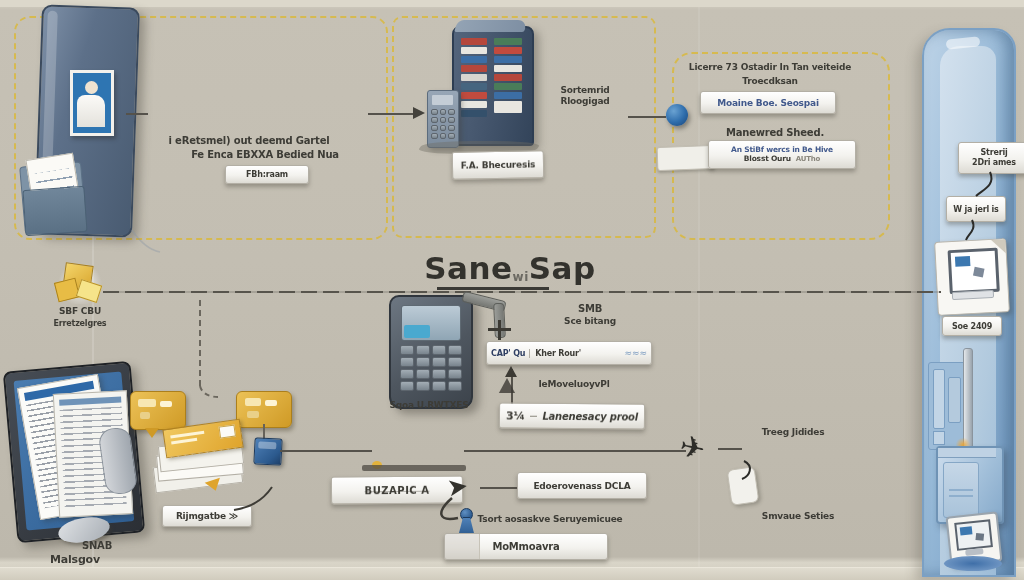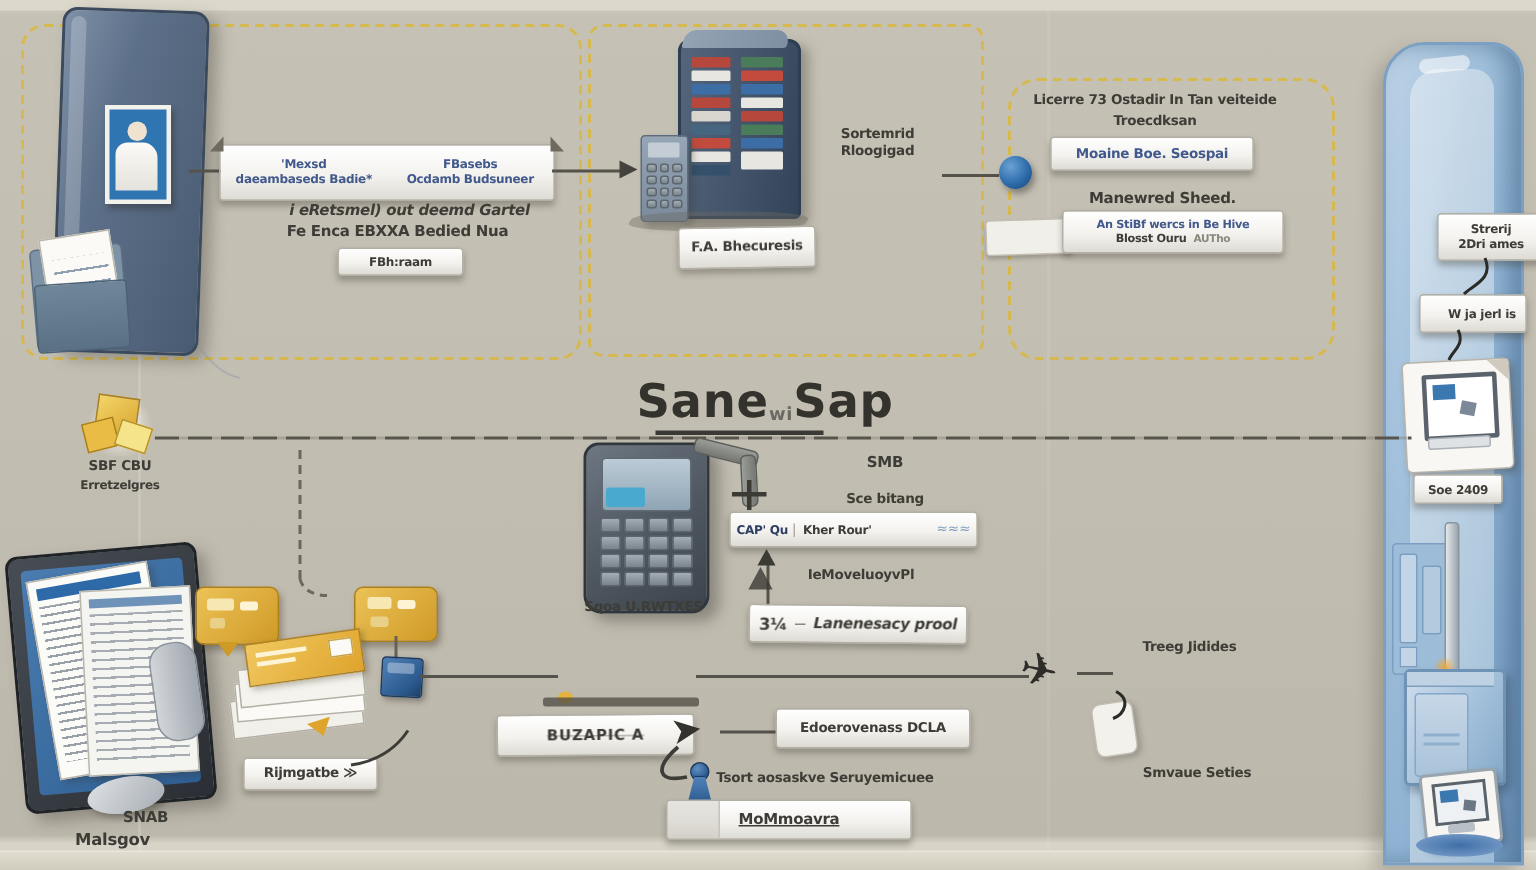--- a/index.html
+++ b/index.html
@@ -49,37 +49,25 @@
 
   <div class="abs" style="left:22px;top:154px;width:68px;height:80px;">
     <div class="abs" style="left:0;top:10px;width:60px;height:66px;background:#7e93a6;border:1px solid #5c7186;border-radius:4px;transform:rotate(-5deg);"></div>
     <div class="abs" style="left:8px;top:2px;width:46px;height:60px;background:#fbfaf6;border:1px solid #b9b6ac;transform:rotate(-9deg);
          background-image:repeating-linear-gradient(180deg,transparent 0 8px,#8fa0b2 8px 9.5px);background-size:80% 100%;background-position:6px 14px;background-repeat:no-repeat;"></div>
     <div class="abs" style="left:2px;top:34px;width:60px;height:44px;background:linear-gradient(180deg,#70869a 0,#5a7084 100%);border:1px solid #4c6275;border-radius:3px;transform:rotate(-4deg);"></div>
   </div>
 
   <div class="hline" style="left:126px;top:113px;width:22px;"></div>
 
-  <div class="banner" style="left:146px;top:96px;width:222px;height:36px;">
-    <div class="abs" style="left:-7px;top:-6px;width:0;height:0;border-right:9px solid #6e6a60;border-top:10px solid transparent;"></div>
-    <div class="abs" style="right:-7px;top:-6px;width:0;height:0;border-left:9px solid #6e6a60;border-top:10px solid transparent;"></div>
-    <div class="cap fuzz blue" style="width:50%;font-size:8px;">
-      <div>'Mexsd</div>
-      <div>daeambaseds Badie*</div>
-    </div>
-    <div class="cap fuzz blue" style="width:50%;font-size:8px;">
-      <div>FBasebs</div>
-      <div>Ocdamb Budsuneer</div>
-    </div>
-  </div>
 
   <div class="hline" style="left:368px;top:113px;width:46px;"></div>
   <div class="arrowR" style="left:413px;top:107px;"></div>
 
-  <div class="abs cap fuzz" style="left:158px;top:135px;width:230px;font-size:10px;font-style:italic;">i eRetsmel) out deemd Gartel</div>
+  <div class="abs cap fuzz" style="left:134px;top:135px;width:230px;font-size:10px;">i eRetsmel) out deemd Gartel</div>
   <div class="abs cap fuzz" style="left:150px;top:149px;width:230px;font-size:10px;">Fe Enca EBXXA Bedied Nua</div>
   <div class="banner" style="left:225px;top:165px;width:82px;height:17px;">
     <span class="fuzz" style="font-size:8px;">FBh:raam</span>
   </div>
 
   <div class="abs" style="left:452px;top:26px;width:78px;height:116px;background:linear-gradient(100deg,#54657c 0,#42536a 55%,#33445a 100%);
        border:2px solid #2d3d52;border-radius:8px 8px 4px 4px;box-shadow:5px 4px 8px rgba(60,58,50,.35);">
     <div class="abs" style="left:2px;top:-8px;width:70px;height:12px;background:linear-gradient(90deg,#93a3b4 0,#7e8fa3 100%);border-radius:6px 10px 2px 2px;transform:skewX(-18deg);"></div>
     <div class="abs" style="left:7px;top:8px;width:26px;height:98px;">
       <div class="stripe" style="background:#b5473c;"></div>
@@ -183,21 +171,21 @@
     <div class="abs" style="left:14px;top:33px;width:18px;height:6px;background:#b9bfc6;border-radius:2px;"></div>
   </div>
   <div class="abs" style="left:944px;top:556px;width:58px;height:15px;border-radius:50%;background:radial-gradient(ellipse,#3f6fa8 0,#6d94c2 70%,rgba(109,148,194,.2) 100%);"></div>
 
   <div class="banner" style="left:958px;top:142px;width:70px;height:30px;">
     <div class="cap fuzz" style="font-size:8px;width:100%;">
       <div>Strerij</div>
       <div>2Dri ames</div>
     </div>
   </div>
-  <div class="banner" style="left:946px;top:196px;width:58px;height:24px;padding-left:12px;">
+  <div class="banner" style="left:946px;top:196px;width:58px;height:24px;">
     <span class="fuzz" style="font-size:8px;">W ja jerl is</span>
   </div>
 
   <div class="abs" style="left:936px;top:240px;width:70px;height:72px;background:#f8f7f3;border:1px solid #b9b5ab;border-radius:4px;transform:rotate(-3deg);box-shadow:2px 3px 5px rgba(60,58,50,.35);">
     <div class="abs" style="right:0;top:0;width:0;height:0;border-left:14px solid transparent;border-top:14px solid #cfcabd;"></div>
     <div class="abs" style="left:12px;top:8px;width:44px;height:38px;border:3px solid #5a626c;background:#ffffff;border-radius:2px;">
       <div class="abs" style="left:4px;top:4px;width:15px;height:10px;background:#3c78b0;"></div>
       <div class="abs" style="left:22px;top:16px;width:10px;height:9px;background:#7d8999;transform:rotate(14deg);"></div>
     </div>
     <div class="abs" style="left:14px;top:50px;width:40px;height:6px;background:#dfe2e5;border:1px solid #aab0b6;border-radius:2px;"></div>
@@ -302,21 +290,21 @@
     </div>
   </div>
   <div class="abs cap fuzz" style="left:384px;top:400px;width:90px;font-size:9px;">Sqoa U.RWTXES</div>
 
   <div class="abs" style="left:462px;top:296px;width:42px;height:9px;border-radius:4px;transform:rotate(14deg);background:linear-gradient(180deg,#9b9d99 0,#757773 100%);border:1px solid #5d5f5b;"></div>
   <div class="abs" style="left:494px;top:303px;width:9px;height:33px;border-radius:4px;transform:rotate(-3deg);background:linear-gradient(90deg,#9b9d99 0,#757773 100%);border:1px solid #5d5f5b;"></div>
   <div class="abs" style="left:488px;top:328px;width:23px;height:3px;background:#3c3a34;"></div>
   <div class="abs" style="left:498px;top:320px;width:3px;height:20px;background:#3c3a34;"></div>
 
   <div class="abs cap fuzz" style="left:555px;top:303px;width:70px;font-size:10px;">SMB</div>
-  <div class="abs cap fuzz" style="left:548px;top:328px;width:84px;font-size:9px;">Sce bitang</div>
+  <div class="abs cap fuzz" style="left:548px;top:316px;width:84px;font-size:9px;">Sce bitang</div>
 
   <div class="banner" style="left:486px;top:341px;width:156px;height:22px;justify-content:flex-start;padding:0 4px;">
     <span class="fuzz" style="font-size:8px;color:#2f3f63;border-right:1px solid #b3afa5;padding-right:4px;">CAP' Qu</span>
     <span class="fuzz" style="font-size:8px;padding-left:5px;">Kher Rour'</span>
     <span style="font-size:9px;color:#7d9cc0;margin-left:auto;">≈≈≈</span>
   </div>
 
   <div class="vline" style="left:511px;top:369px;height:36px;"></div>
   <div class="arrowU" style="left:505px;top:366px;"></div>
   <div class="arrowU" style="left:501px;top:380px;transform:scale(1.35);opacity:.8;"></div>
@@ -345,21 +333,21 @@
 
   <div class="abs" style="left:455px;top:508px;width:20px;height:34px;">
     <div class="abs" style="left:5px;top:0;width:11px;height:11px;border-radius:50%;background:radial-gradient(circle at 35% 30%,#5f8fc2 0,#2c5a8e 70%);border:1px solid #1c3a5e;"></div>
     <div class="abs" style="left:3px;top:9px;width:15px;height:18px;background:linear-gradient(180deg,#4f81b8 0,#2c5a8e 100%);border:1px solid #1c3a5e;clip-path:polygon(30% 0,70% 0,100% 100%,0 100%);"></div>
     <div class="abs" style="left:1px;top:27px;width:19px;height:6px;border-radius:3px;background:#24476e;"></div>
   </div>
   <div class="abs cap fuzz" style="left:476px;top:514px;width:148px;font-size:9px;">Tsort aosaskve Seruyemicuee</div>
 
   <div class="banner" style="left:444px;top:533px;width:162px;height:25px;">
     <div class="abs" style="left:0;top:0;width:34px;height:100%;background:rgba(200,196,186,.45);border-right:1px solid #c7c3b8;"></div>
-    <span class="fuzz" style="font-size:10px;text-decoration:underline;">MoMmoavra</span>
+    <span class="fuzz" style="font-size:10px;">MoMmoavra</span>
   </div>
 
   <div class="abs" style="left:680px;top:430px;font-size:30px;color:#2e2d29;transform:rotate(12deg);">✈</div>
   <div class="hline" style="left:718px;top:448px;width:24px;"></div>
   <div class="abs cap fuzz" style="left:748px;top:427px;width:90px;font-size:9px;">Treeg Jidides</div>
   <div class="abs" style="left:729px;top:468px;width:26px;height:34px;background:#f2f1ec;border:1px solid #c2beb3;border-radius:6px;transform:rotate(-8deg);box-shadow:2px 2px 4px rgba(60,58,50,.3);"></div>
   <div class="abs cap fuzz" style="left:752px;top:511px;width:92px;font-size:9px;">Smvaue Seties</div>
 
   <svg class="wires" width="1024" height="580" viewBox="0 0 1024 580">
     <path d="M 272 487 C 262 502, 248 508, 234 510" stroke="#3e3c36" stroke-width="2" fill="none"></path>

